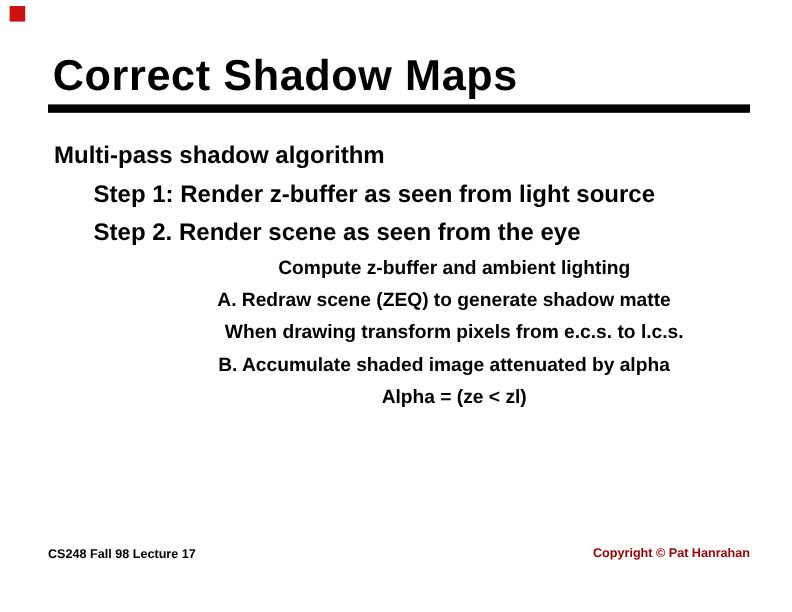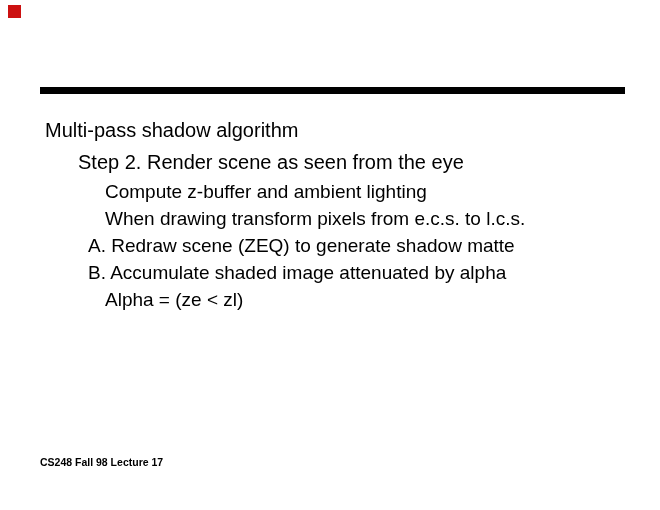--- a/index.html
+++ b/index.html
@@ -41,25 +41,25 @@
     height: 7px;
     background: #000000;
   }
   .body {
     position: absolute;
     left: 40px;
     top: 120px;
     width: 612px;
   }
   .line {
-    font-weight: normal;
+    font-weight: bold;
     white-space: nowrap;
   }
   .line.lg { font-size: 20px; line-height: 20px; margin-bottom: 12px; }
-  .line.sm { font-size: 19px; line-height: 16px; margin-bottom: 11px; }
+  .line.sm { font-size: 16px; line-height: 16px; margin-bottom: 11px; text-align: center; }
   .line.lv0 { margin-left: 5px;  }
   .line.lv1 { margin-left: 38px; }
   .line.lv2 { margin-left: 48px; }
   .line.lv3 { margin-left: 65px; }
   .footer-left {
     position: absolute;
     left: 40px;
     top: 456px;
     font-size: 10.5px;
     font-weight: bold;
@@ -72,24 +72,27 @@
     font-size: 10.5px;
     font-weight: bold;
     white-space: nowrap;
   }
 </style>
 </head>
 <body>
 
 <div class="slide" style="background: rgb(255, 255, 255); color: rgb(0, 0, 0);">
   <div class="corner-marker" style="background: rgb(204, 17, 17);"></div>
+  <h1 class="title">Correct Shadow Maps</h1>
   <div class="rule"></div>
   <div class="body" id="body-lines">
       <div class="line lg lv0">Multi-pass shadow algorithm</div>
+      <div class="line lg lv1">Step 1: Render z-buffer as seen from light source</div>
       <div class="line lg lv1">Step 2. Render scene as seen from the eye</div>
       <div class="line sm lv3">Compute z-buffer and ambient lighting</div>
+      <div class="line sm lv2">A. Redraw scene (ZEQ) to generate shadow matte</div>
       <div class="line sm lv3">When drawing transform pixels from e.c.s. to l.c.s.</div>
-      <div class="line sm lv2">A. Redraw scene (ZEQ) to generate shadow matte</div>
       <div class="line sm lv2">B. Accumulate shaded image attenuated by alpha</div>
       <div class="line sm lv3">Alpha = (ze &lt; zl)</div>
     </div>
   <div class="footer-left">CS248 Fall 98 Lecture 17</div>
+  <div class="footer-right" style="color: rgb(153, 0, 0);">Copyright © Pat Hanrahan</div>
 </div>
 
 </body></html>

